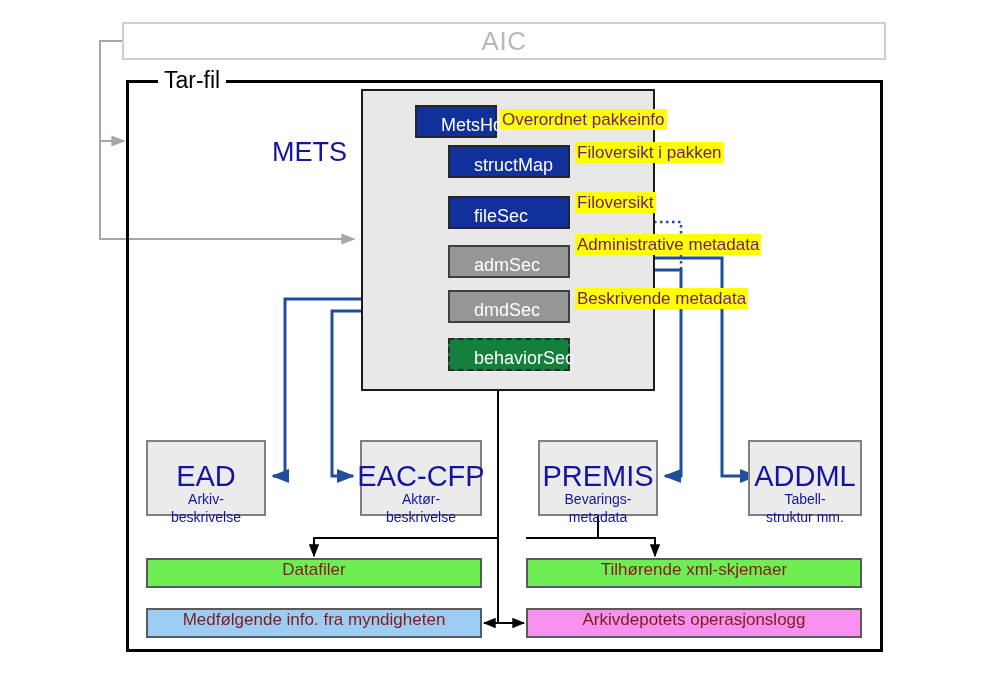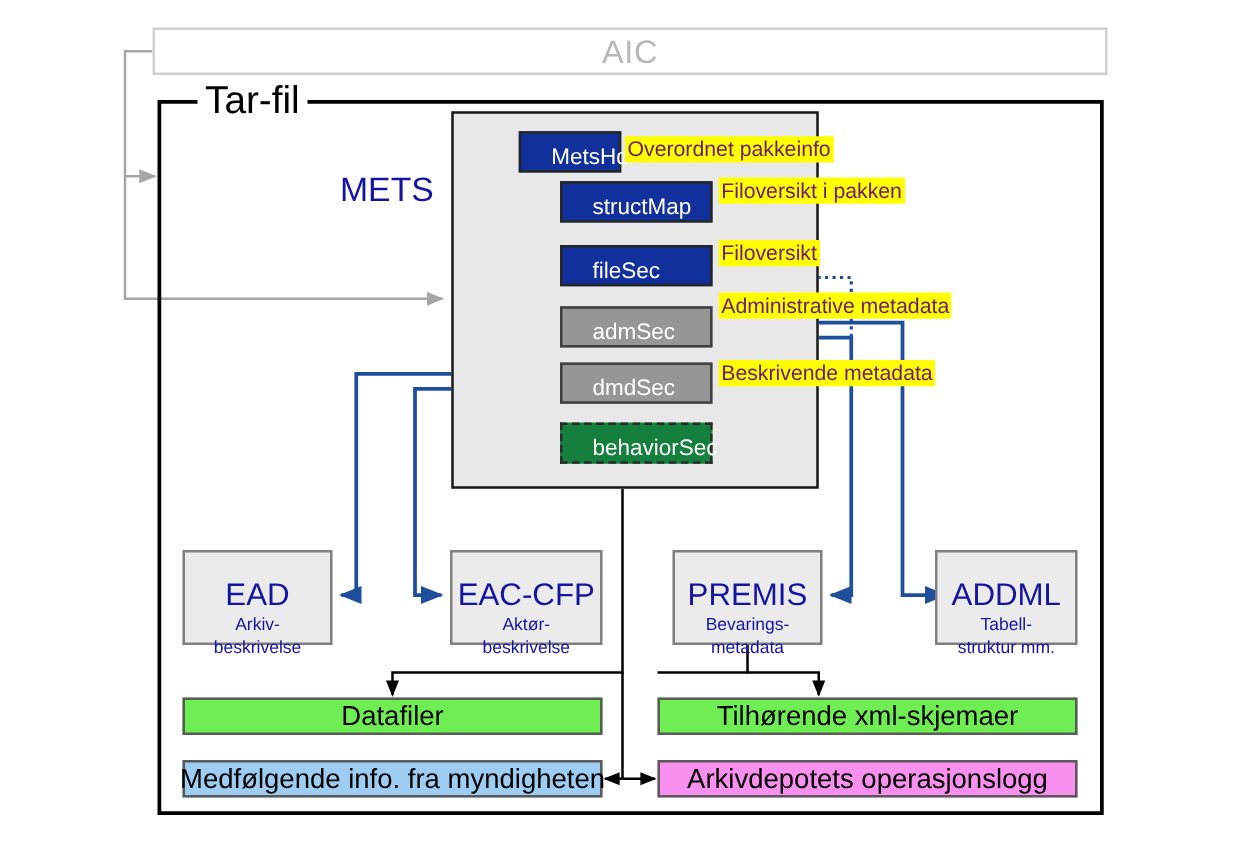--- a/index.html
+++ b/index.html
@@ -44,21 +44,21 @@
   }
   .tarfil-box {
     left: 126px; top: 80px; width: 757px; height: 572px;
     border: 3px solid #000000;
     background: transparent;
   }
   .tarfil-label {
     left: 158px; top: 67px; height: 26px;
     padding: 0 6px;
     background: #ffffff;
-    font-size: 31px; color: #000000;
+    font-size: 23px; color: #000000;
     line-height: 26px;
     white-space: nowrap;
   }
 
   
   .mets-panel {
     left: 361px; top: 89px; width: 294px; height: 302px;
     background: #e8e8e8;
     border: 2px solid #1a1a1a;
   }
@@ -105,38 +105,38 @@
     background: #ebebeb;
     border: 2px solid #808080;
     display: flex;
     flex-direction: column;
     align-items: center;
     justify-content: center;
     color: #1414a0;
     text-align: center;
   }
   .fmt .t {
-    font-size: 25px;
+    font-size: 29px;
     line-height: 26px;
     white-space: nowrap;
     margin-top: 32px;
   }
   .fmt .s {
     font-size: 14px;
     line-height: 16px;
     margin-top: 2px;
     white-space: nowrap;
   }
 
   
   .bar {
     border: 2px solid #5a5a5a;
     display: flex; justify-content: center;
-    color: #000000;
-    font-size: 22px;
+    color: #7f1d1d;
+    font-size: 17px;
     white-space: nowrap;
   }
   .bar-green { background: #6eee52; }
   .bar-blue  { background: #9dcdf2; }
   .bar-pink  { background: #f98fef; }
 </style>
 </head>
 <body>
 
 <div id="stage">

